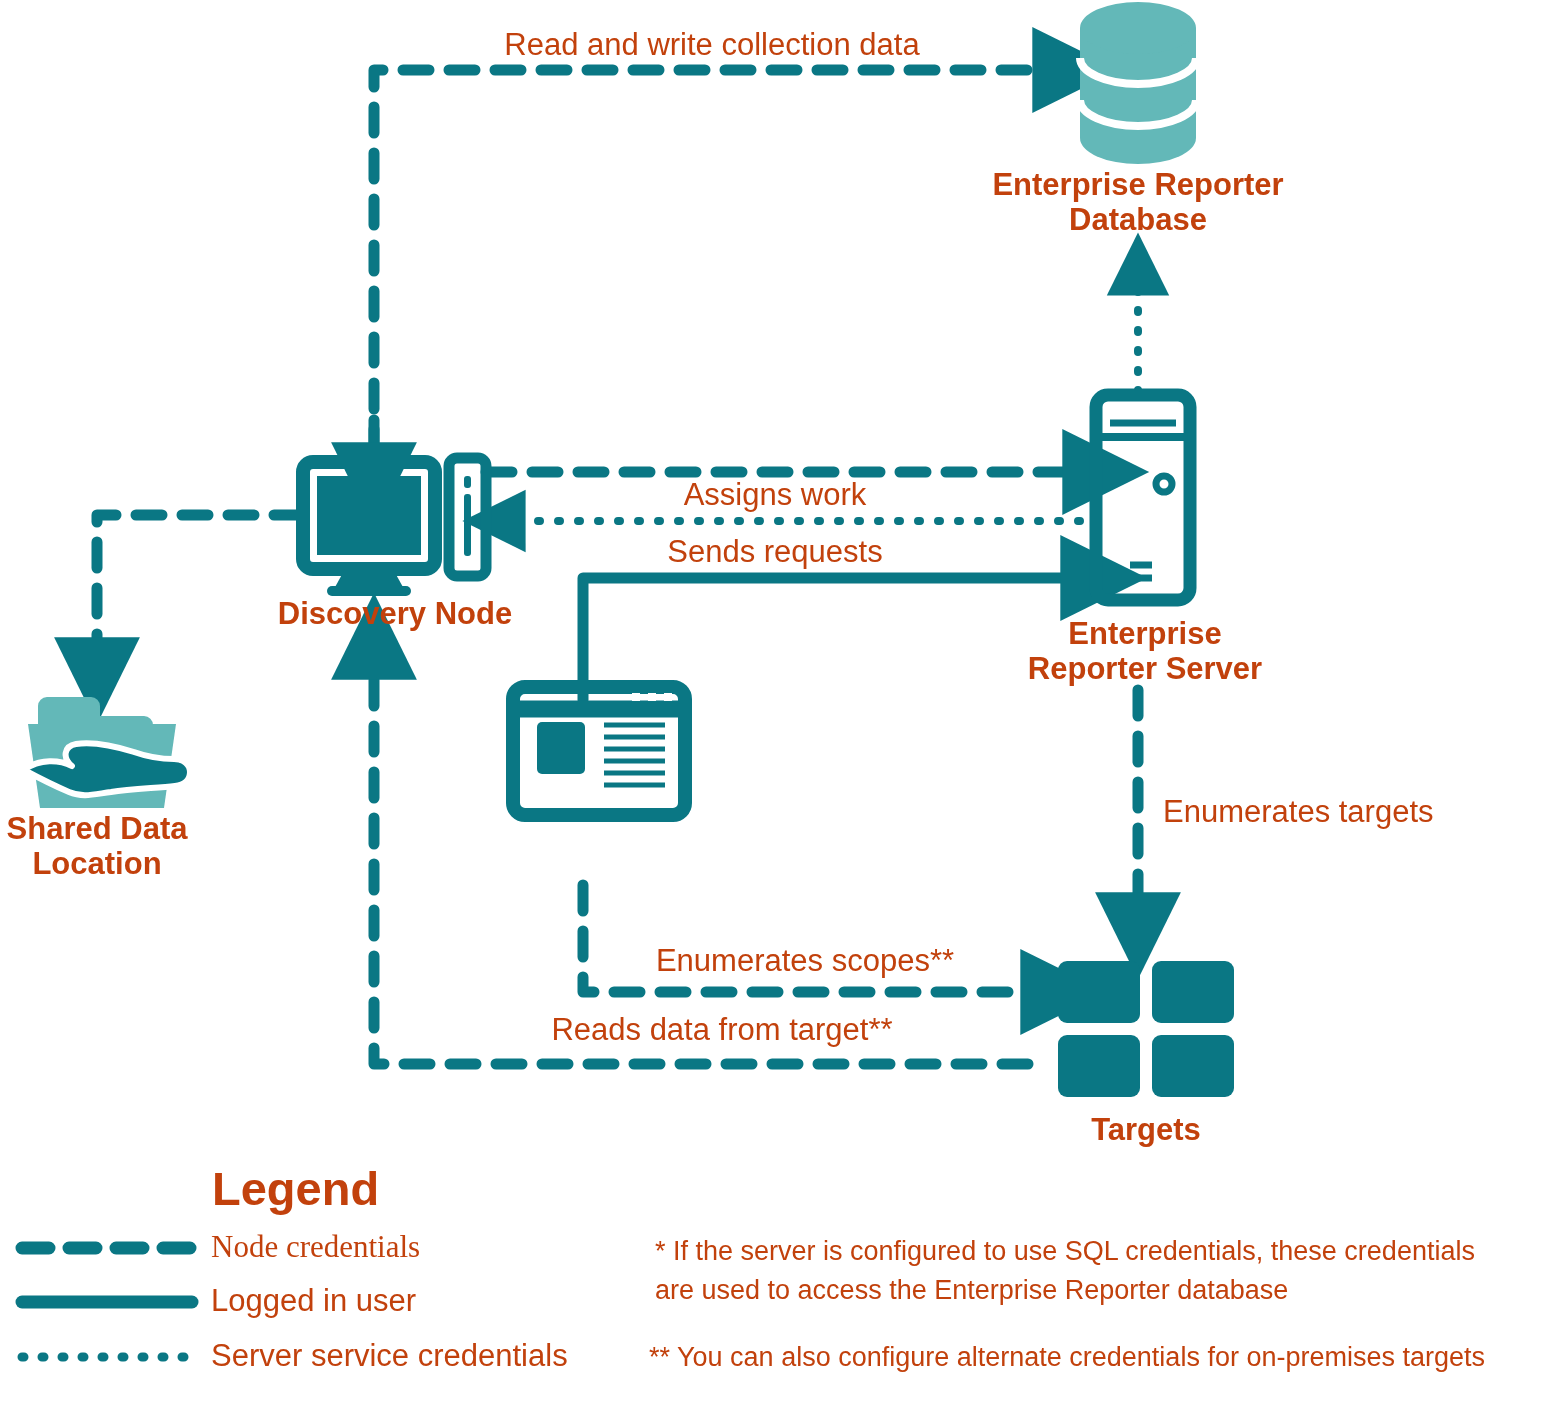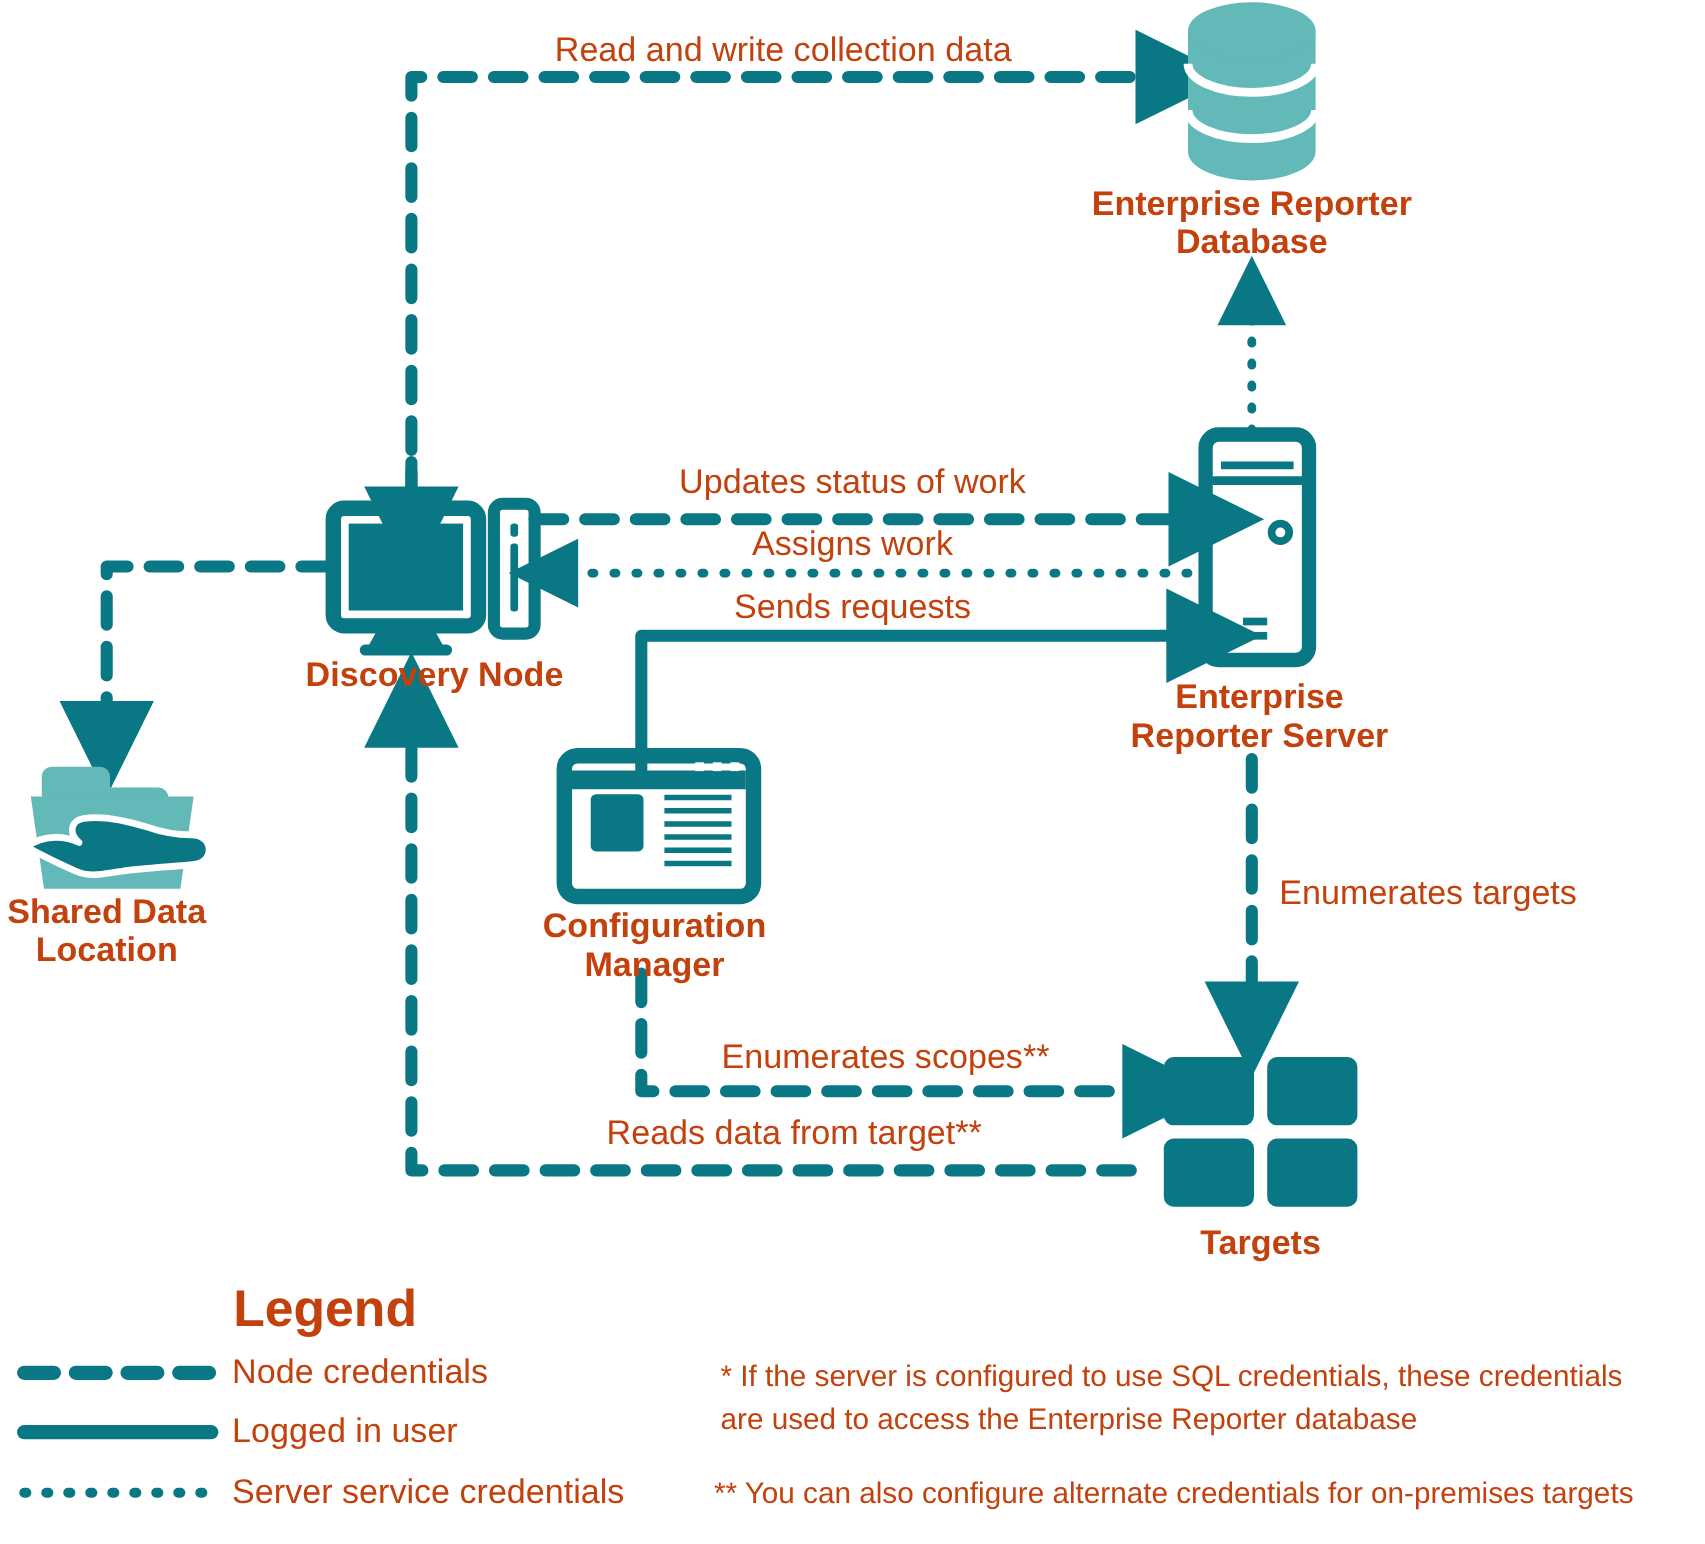--- a/index.html
+++ b/index.html
@@ -158,27 +158,25 @@
   </svg>
 
   <div class="lbl node-label center" style="left:1138px; top:168px;">Enterprise Reporter<br>Database</div>
 
   <div class="lbl node-label center" style="left:395px; top:597px;">Discovery Node</div>
 
   <div class="lbl node-label center" style="left:97px; top:812px;">Shared Data<br>Location</div>
 
   <div class="lbl node-label center" style="left:1145px; top:617px;">Enterprise<br>Reporter Server</div>
 
-  <div class="lbl node-label center" style="left:595px; top:825px;">Configuration<br>Manager</div>
 
   <div class="lbl node-label center" style="left:1146px; top:1113px;">Targets</div>
 
   <div class="lbl edge-label center" style="left:712px; top:28px;">Read and write collection data</div>
 
-  <div class="lbl edge-label center" style="left:775px; top:421px;">Updates status of work</div>
 
   <div class="lbl edge-label center" style="left:775px; top:478px;">Assigns work</div>
 
   <div class="lbl edge-label center" style="left:775px; top:535px;">Sends requests</div>
 
   <div class="lbl edge-label" style="left:1163px; top:795px;">Enumerates targets</div>
 
   <div class="lbl edge-label center" style="left:805px; top:944px;">Enumerates scopes**</div>
 
   <div class="lbl edge-label center" style="left:722px; top:1013px;">Reads data from target**</div>
@@ -186,20 +184,20 @@
   <div class="lbl legend-title" style="left:212px; top:1163px;">Legend</div>
 
   <svg class="layer" viewBox="0 0 1550 1404" xmlns="http://www.w3.org/2000/svg">
     <g stroke="#0a7784" stroke-linecap="round" fill="none">
       <line x1="22" y1="1248" x2="192" y2="1248" stroke-width="13" stroke-dasharray="27 20"></line>
       <line x1="22" y1="1302" x2="192" y2="1302" stroke-width="13"></line>
       <line x1="22" y1="1357" x2="192" y2="1357" stroke-width="9" stroke-dasharray="2 18"></line>
     </g>
   </svg>
 
-  <div class="lbl legend-label" style="left:211px; top:1230px;">Node credentials</div>
+  <div class="lbl legend-label" style="left:211px; top:1230px;font-family:Liberation Serif, serif;">Node credentials</div>
   <div class="lbl legend-label" style="left:211px; top:1284px;">Logged in user</div>
   <div class="lbl legend-label" style="left:211px; top:1339px;">Server service credentials</div>
 
   <div class="lbl footnote" style="left:655px; top:1232px;">* If the server is configured to use SQL credentials, these credentials<br>   are used to access the Enterprise Reporter database</div>
   <div class="lbl footnote" style="left:649px; top:1338px;">** You can also configure alternate credentials for on-premises targets</div>
 
 </div>
 
 </body></html>

